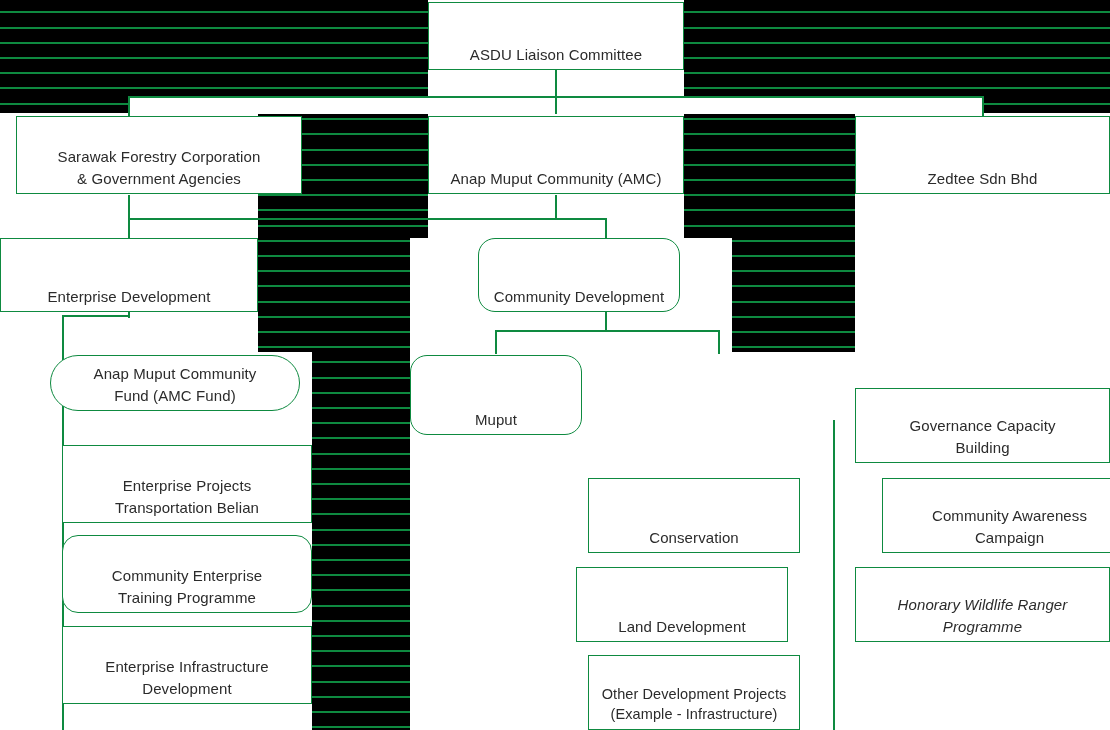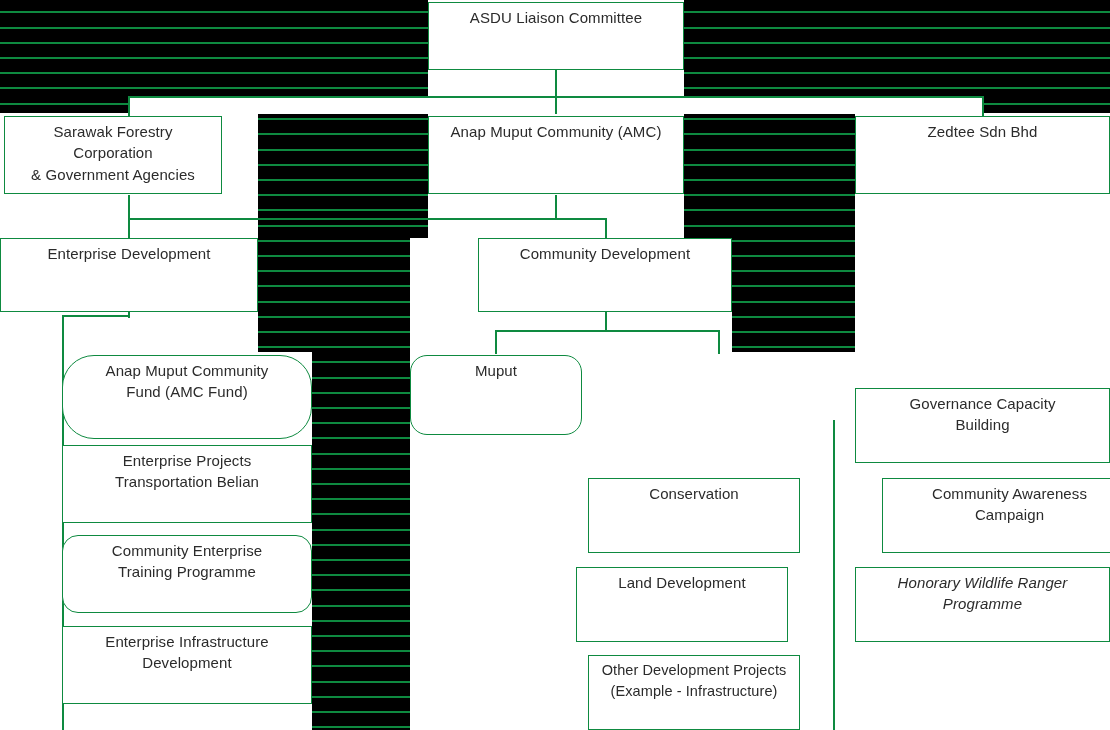--- a/index.html
+++ b/index.html
@@ -61,21 +61,21 @@
     z-index:20;
   }
 
   
   .node{
     position:absolute;
     background:#ffffff;
     border:1.6px solid #0e8a40;
     box-sizing:border-box;
     display:flex;
-    align-items:flex-start;
+    align-items:flex-end;
     justify-content:center;
     text-align:center;
     color:#2b2b2b;
     font-size:15px;
     line-height:1.42;
     padding:4px 10px;
     z-index:30;
     white-space:pre-line;
     letter-spacing:.1px;
   }
@@ -120,42 +120,42 @@
   <div class="hline" style="left:495px;top:330px;width:224px;"></div>
   <div class="vline" style="left:605px;top:310px;height:22px;"></div>
   <div class="vline" style="left:495px;top:330px;height:24px;"></div>
   <div class="vline" style="left:718px;top:330px;height:24px;"></div>
   <div class="vline" style="left:833px;top:420px;height:310px;"></div>
 
   <div class="node" style="left:428px;top:2px;width:256px;height:68px;">
     <span>ASDU Liaison Committee</span>
   </div>
 
-  <div class="node" style="left:4px;top:116px;width:218px;height:78px;">
+  <div class="node" style="left:16px;top:116px;width:286px;height:78px;">
     <span>Sarawak Forestry Corporation
 &amp; Government Agencies</span>
   </div>
 
   <div class="node" style="left:428px;top:116px;width:256px;height:78px;">
     <span>Anap Muput Community (AMC)</span>
   </div>
 
   <div class="node" style="left:855px;top:116px;width:255px;height:78px;">
     <span>Zedtee Sdn Bhd</span>
   </div>
 
   <div class="node" style="left:0px;top:238px;width:258px;height:74px;">
     <span>Enterprise Development</span>
   </div>
 
-  <div class="node" style="left:478px;top:238px;width:254px;height:74px;">
+  <div class="node" style="left:478px;top:238px;width:202px;height:74px;border-radius:17px;">
     <span>Community Development</span>
   </div>
 
-  <div class="node" style="left:62px;top:355px;width:250px;height:84px;border-radius:32px;">
+  <div class="node" style="left:50px;top:355px;width:250px;height:56px;border-radius:32px;">
     <span>Anap Muput Community
 Fund (AMC Fund)</span>
   </div>
   <div class="node" style="left:62px;top:445px;width:250px;height:78px;">
     <span>Enterprise Projects
 Transportation Belian</span>
   </div>
   <div class="node" style="left:62px;top:535px;width:250px;height:78px;border-radius:16px;">
     <span>Community Enterprise
 Training Programme</span>

